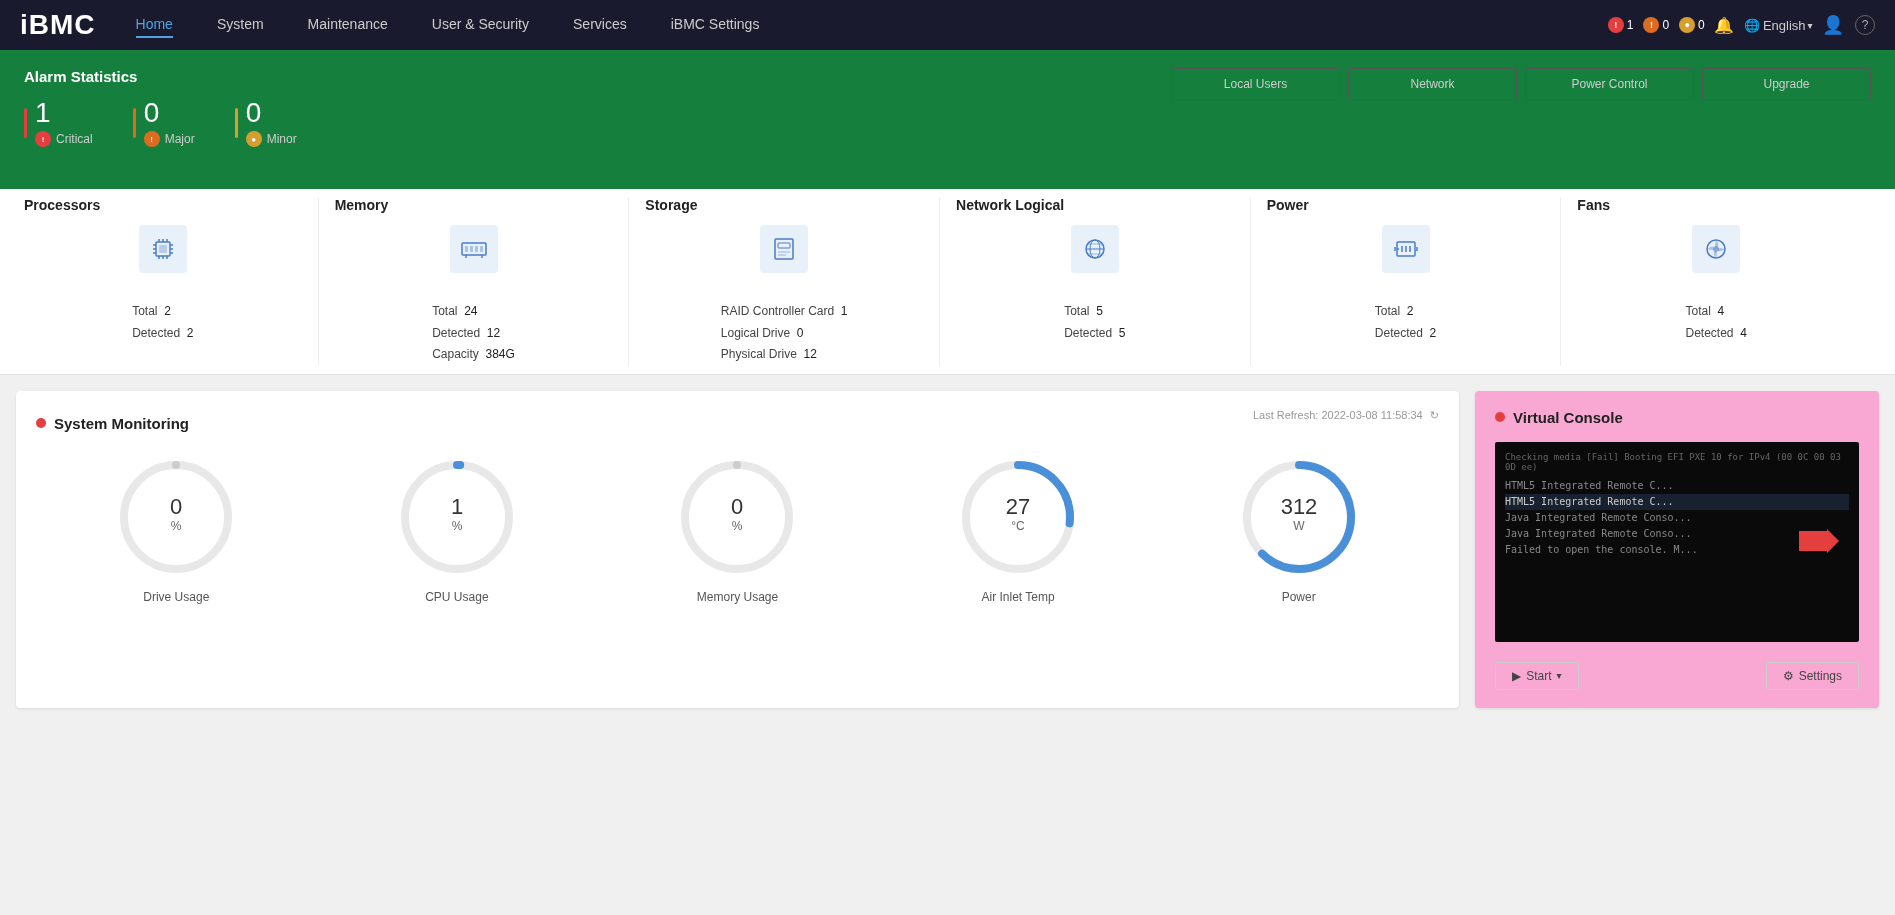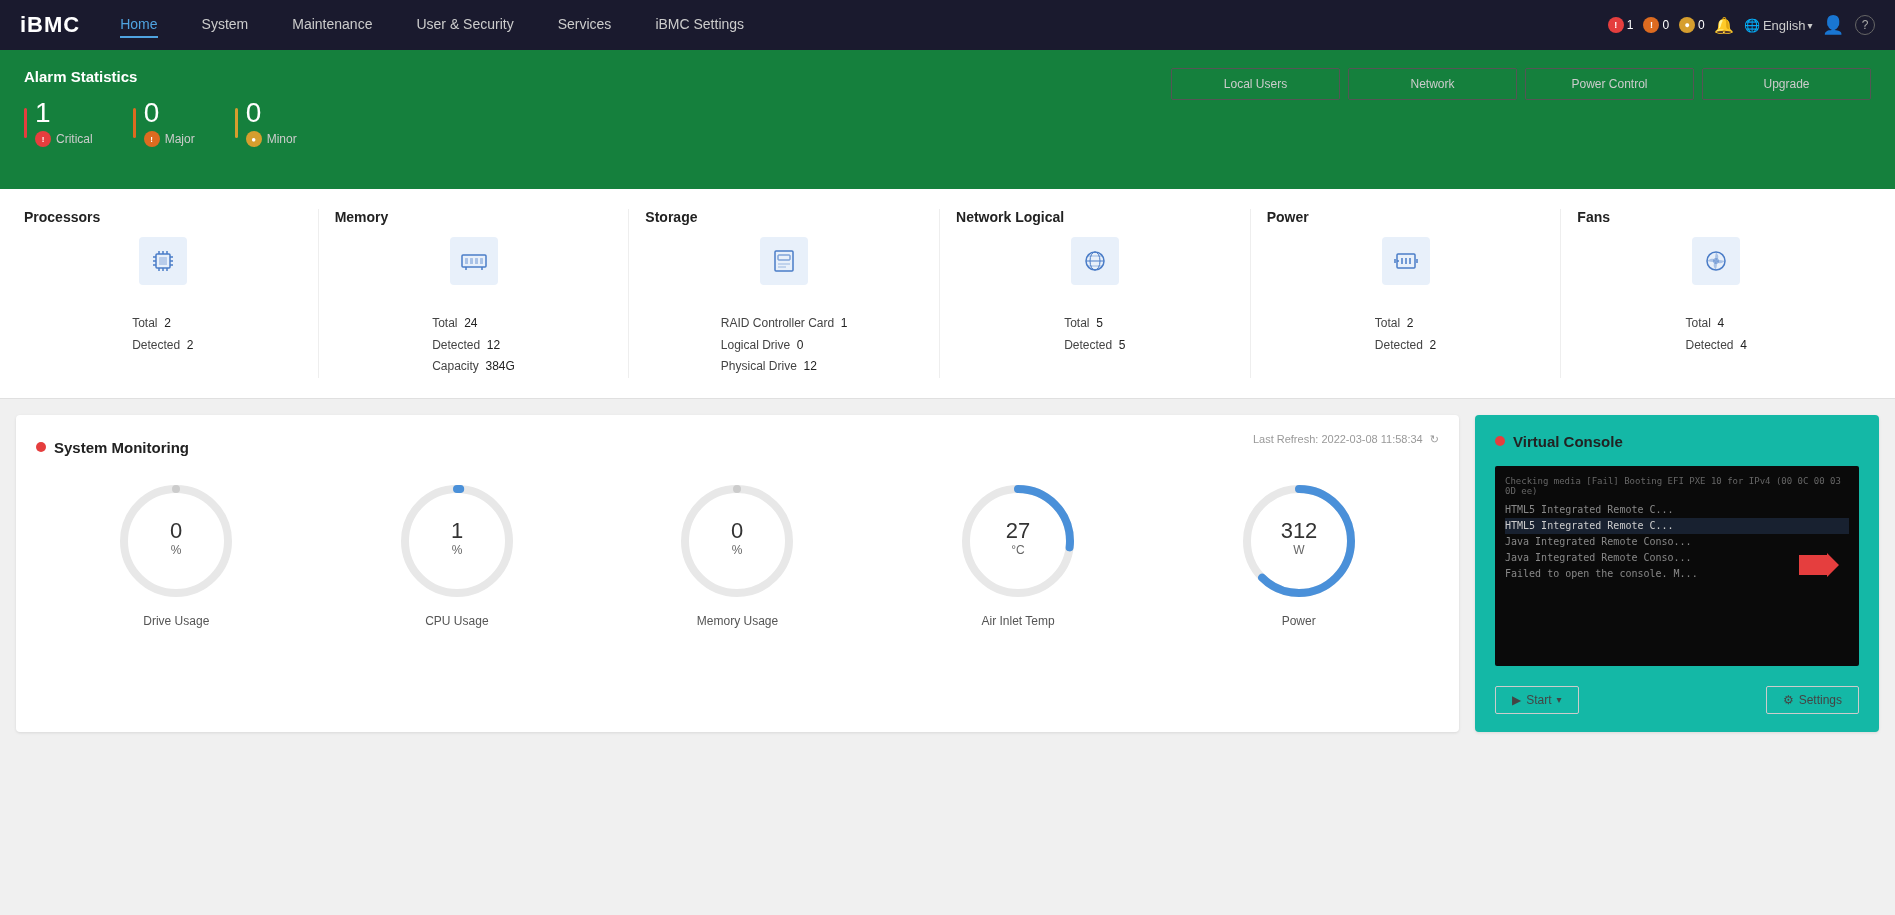--- a/index.html
+++ b/index.html
@@ -8,21 +8,21 @@
     
     .top-header {
       background: #1a1a2e;
       color: #fff;
       display: flex;
       align-items: center;
       padding: 0 20px;
       height: 50px;
     }
     .logo {
-      font-size: 22px;
+      font-size: 28px;
       font-weight: bold;
       color: #fff;
       margin-right: 40px;
       letter-spacing: 1px;
     }
     .main-nav {
       display: flex;
       gap: 44px;
       flex: 1;
     }
@@ -135,21 +135,21 @@
       padding: 8px 12px;
       font-size: 12px;
       cursor: pointer;
       border-radius: 2px;
       text-align: center;
     }
 
     
     .hardware-section {
       background: #fff;
-      padding: 20px 24px;
+      padding: 8px 24px;
       display: flex;
       gap: 0;
       border-bottom: 1px solid #e0e0e0;
     }
     .hw-group {
       flex: 1;
       padding: 0 16px;
       border-right: 1px solid #eee;
     }
     .hw-group:first-child { padding-left: 0; }
@@ -239,21 +239,21 @@
       font-size: 12px;
       color: #555;
       font-weight: 500;
     }
 
     
     .gauge-svg { position: relative; display: block; }
 
     
     .virtual-console {
-      background: #14b8a6;
+      background: #f9a8d4;
       margin: 16px 16px 16px 0;
       border-radius: 4px;
       padding: 18px 20px;
       box-shadow: 0 1px 3px rgba(0,0,0,0.1);
       display: flex;
       flex-direction: column;
     }
     .console-screen {
       background: #0a0a0a;
       flex: 1;

